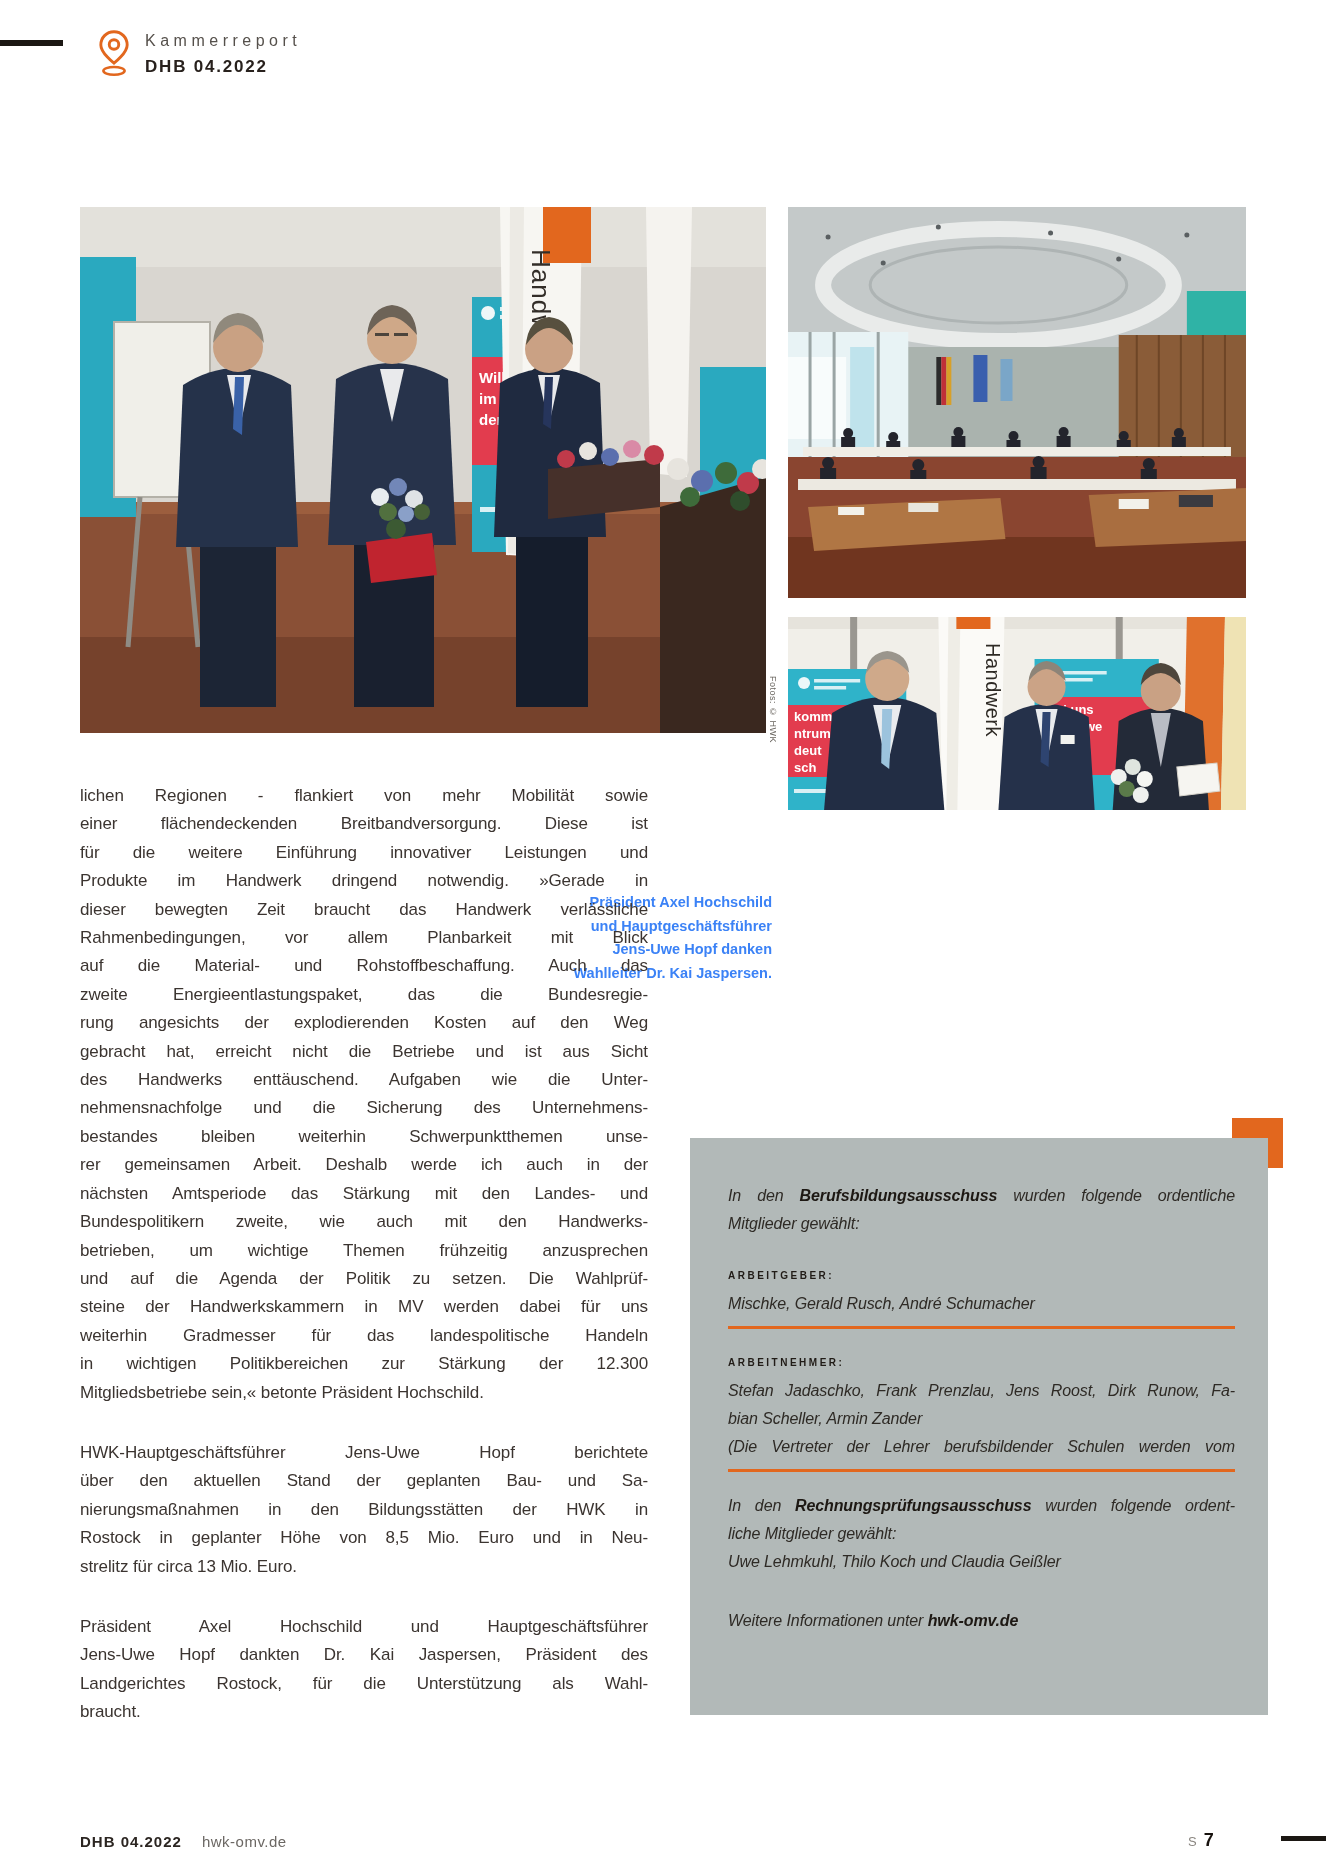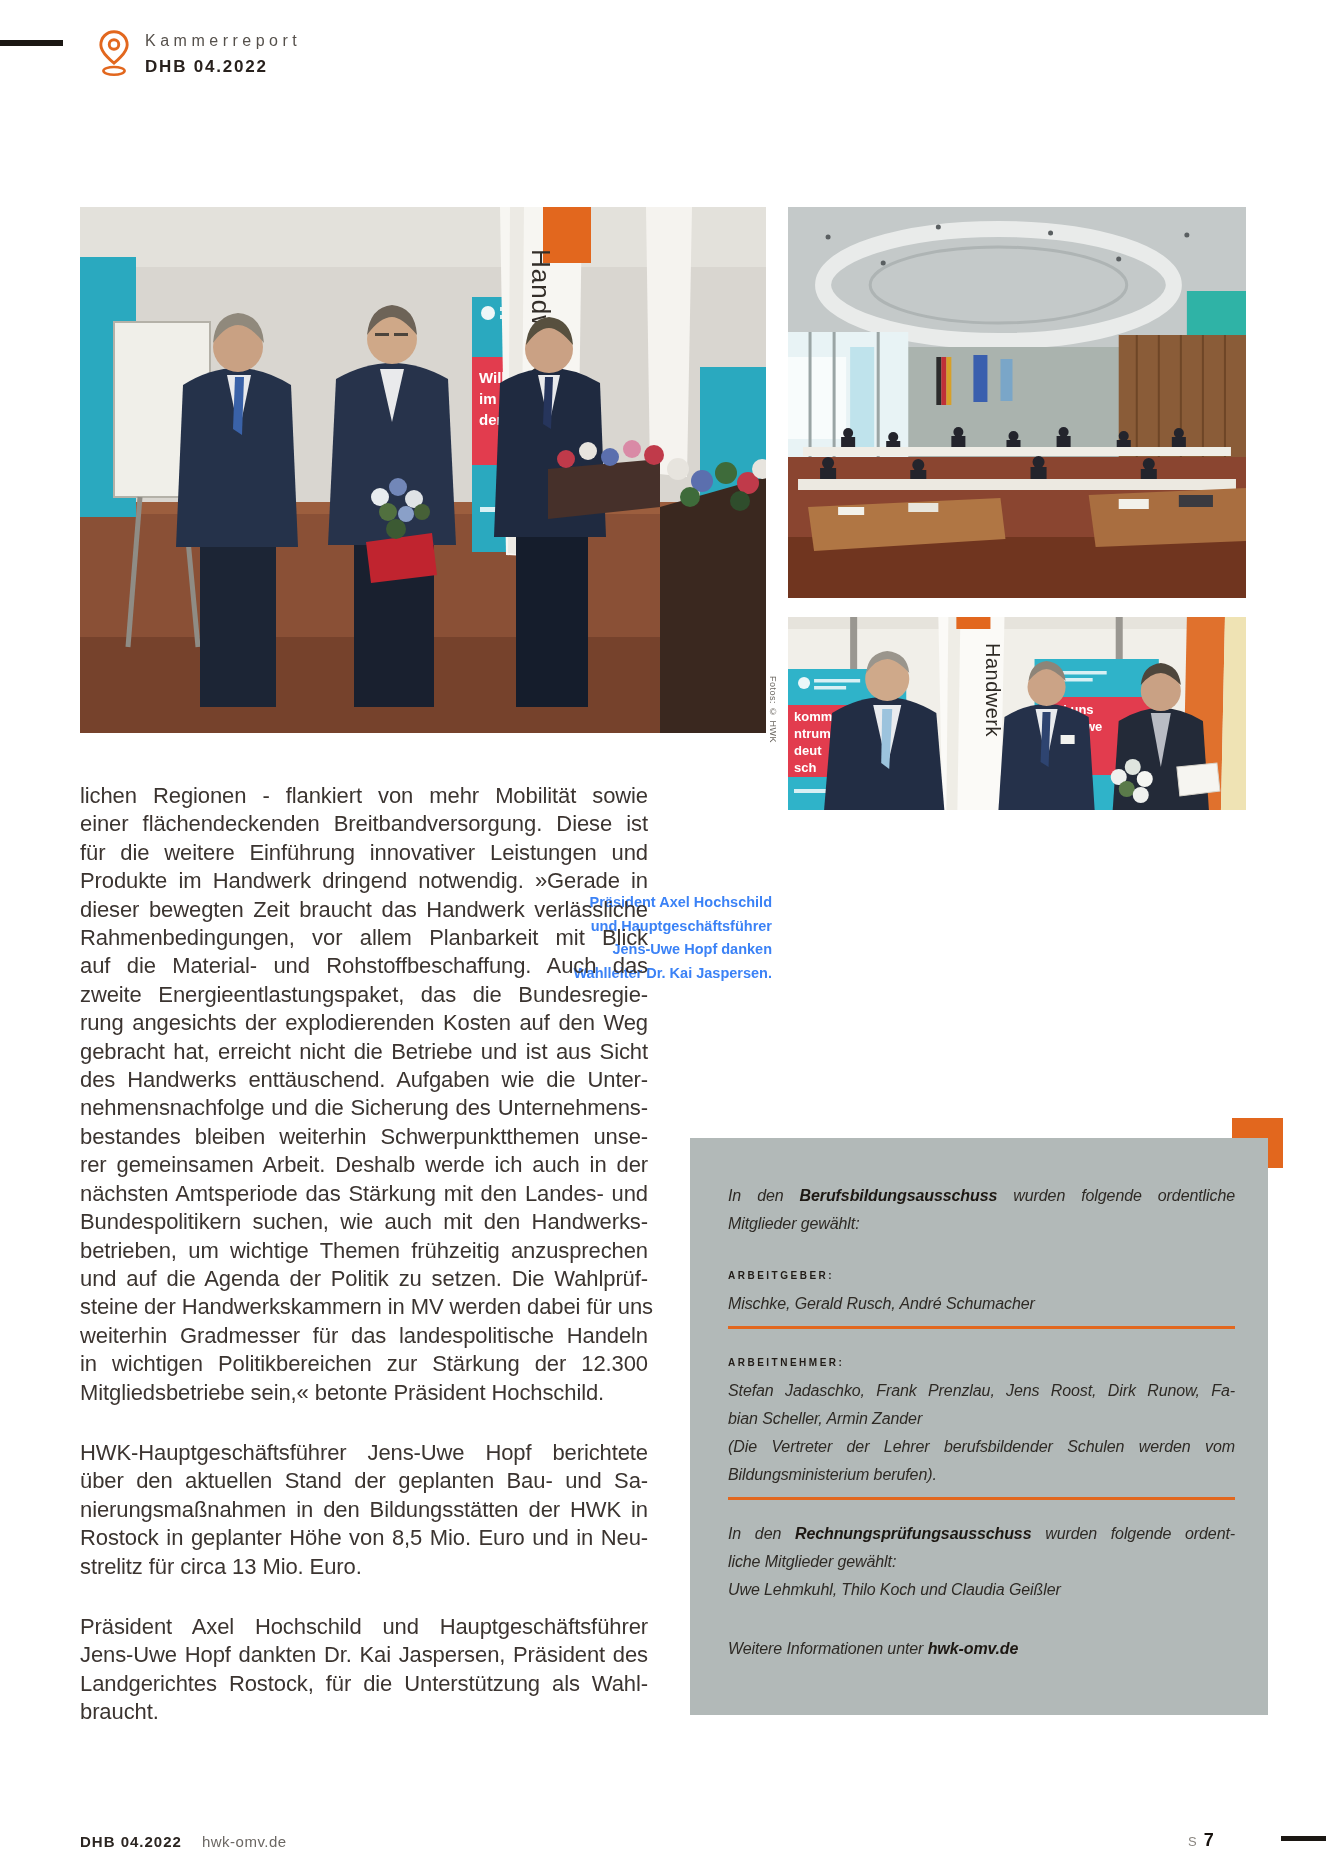--- a/index.html
+++ b/index.html
@@ -26,21 +26,21 @@
     font-size:9px; letter-spacing:0.5px; color:#6a6660;
   }
 
   
   .caption { position:absolute; left:472px; top:891px; width:300px; text-align:right;
     font-size:14.5px; font-weight:bold; line-height:23.5px; color:#3b82f6; }
   .caption span { display:block; }
 
   
   .article { position:absolute; left:80px; top:782px; width:568px;
-    font-size:22px; line-height:28.4px; color:#3b3430; letter-spacing:-0.1px; }
+    font-size:17px; line-height:28.4px; color:#3b3430; letter-spacing:-0.1px; }
   .article-para { margin:0 0 32px 0; }
   .tline { text-align:justify; text-align-last:justify; white-space:nowrap; }
   .tline.tlast { text-align-last:left; }
 
   
   .infobox { position:absolute; left:690px; top:1138px; width:578px; height:577px;
     background:#b2b9b8; z-index:2; box-sizing:border-box; padding:44px 33px 0 38px;
     font-size:16px; line-height:28px; color:#2e2a25; letter-spacing:-0.1px; }
   .infobox-corner { position:absolute; left:1232px; top:1118px; width:51px; height:50px;
     background:#e2671e; z-index:1; }
@@ -334,21 +334,21 @@
         <div class="tline">Rahmenbedingungen, vor allem Planbarkeit mit Blick</div>
         <div class="tline">auf die Material- und Rohstoffbeschaffung. Auch das</div>
         <div class="tline">zweite Energieentlastungspaket, das die Bundesregie-</div>
         <div class="tline">rung angesichts der explodierenden Kosten auf den Weg</div>
         <div class="tline">gebracht hat, erreicht nicht die Betriebe und ist aus Sicht</div>
         <div class="tline">des Handwerks enttäuschend. Aufgaben wie die Unter-</div>
         <div class="tline">nehmensnachfolge und die Sicherung des Unternehmens-</div>
         <div class="tline">bestandes bleiben weiterhin Schwerpunktthemen unse-</div>
         <div class="tline">rer gemeinsamen Arbeit. Deshalb werde ich auch in der</div>
         <div class="tline">nächsten Amtsperiode das Stärkung mit den Landes- und</div>
-        <div class="tline">Bundespolitikern suchen, wie auch mit den Handwerks-</div>
+        <div class="tline">Bundespolitikern zweite, wie auch mit den Handwerks-</div>
         <div class="tline">betrieben, um wichtige Themen frühzeitig anzusprechen</div>
         <div class="tline">und auf die Agenda der Politik zu setzen. Die Wahlprüf-</div>
         <div class="tline">steine der Handwerkskammern in MV werden dabei für uns</div>
         <div class="tline">weiterhin Gradmesser für das landespolitische Handeln</div>
         <div class="tline">in wichtigen Politikbereichen zur Stärkung der 12.300</div>
         <div class="tline tlast">Mitgliedsbetriebe sein,« betonte Präsident Hochschild.</div>
       </div>
       <div class="article-para">
         <div class="tline">HWK-Hauptgeschäftsführer Jens-Uwe Hopf berichtete</div>
         <div class="tline">über den aktuellen Stand der geplanten Bau- und Sa-</div>
@@ -374,21 +374,20 @@
         <div class="box-heading">ARBEITGEBER:</div>
         <div class="box-para">
           <div class="tline tlast"><span>Mischke, Gerald Rusch, André Schumacher</span></div>
         </div>
         <div class="rule"></div>
         <div class="box-heading">ARBEITNEHMER:</div>
         <div class="box-para">
           <div class="tline"><span>Stefan Jadaschko, Frank Prenzlau, Jens Roost, Dirk Runow, Fa-</span></div>
           <div class="tline tlast"><span>bian Scheller, Armin Zander</span></div>
           <div class="tline"><span>(Die Vertreter der Lehrer berufsbildender Schulen werden vom</span></div>
-          <div class="tline tlast"><span>Bildungsministerium berufen).</span></div>
         </div>
         <div class="rule"></div>
         <div class="box-para">
           <div class="tline"><span>In den </span><b>Rechnungsprüfungsausschuss</b><span> wurden folgende ordent-</span></div>
           <div class="tline tlast"><span>liche Mitglieder gewählt:</span></div>
           <div class="tline tlast"><span>Uwe Lehmkuhl, Thilo Koch und Claudia Geißler</span></div>
         </div>
         <div class="box-para">
           <div class="tline tlast"><span>Weitere Informationen unter </span><b>hwk-omv.de</b></div>
         </div>

